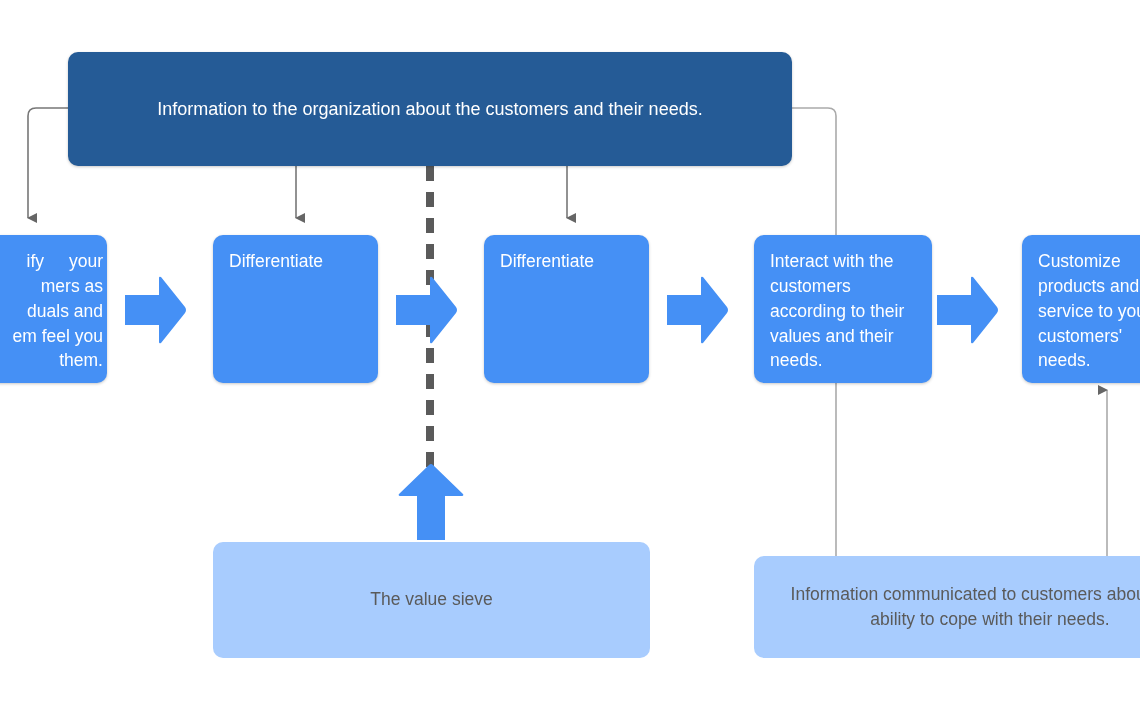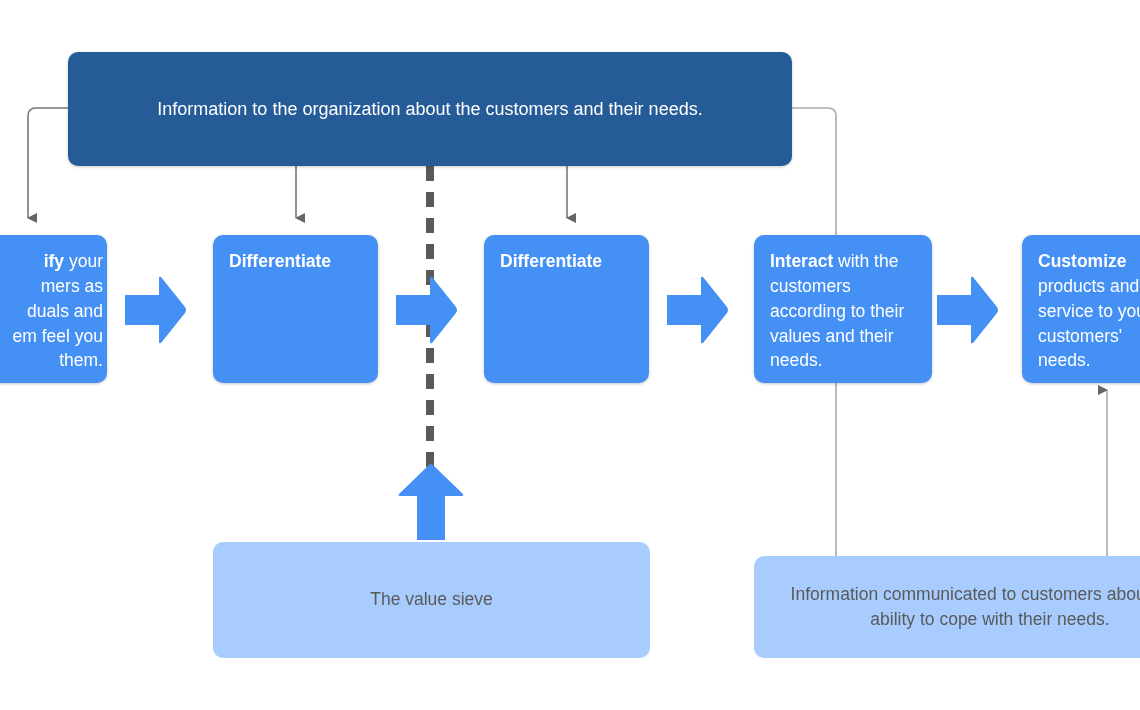--- a/index.html
+++ b/index.html
@@ -54,21 +54,21 @@
   
   .step {
     background: #4590f5;
     color: #ffffff;
     font-size: 17.5px;
     line-height: 1.42;
     padding: 14px 16px 12px 16px;
     overflow: hidden;
   }
   .step .lead {
-    font-weight: bold;
+    font-weight: normal;
   }
   
   .note {
     background: #a8ccfe;
     color: #5a5a5a;
     display: flex;
     align-items: center;
     justify-content: center;
     text-align: center;
     font-size: 17.5px;
@@ -121,21 +121,21 @@
       <path d="M430,166 L430,468" fill="none" stroke="#5a5a5a" stroke-width="8" stroke-dasharray="15 11" stroke-linecap="butt"></path>
     </g>
   </svg>
 
   <div class="node banner shadowed" style="left:68px; top:52px; width:724px; height:114px;">
     <span>Information to the organization about the customers and their needs.</span>
   </div>
 
   <div class="node step shadowed" style="left:-93px; top:235px; width:200px; height:148px; text-align:right; padding-right:4px;">
     <div>
-      <span class="lead">ify</span><span style="white-space:pre-line;"> your
+      <span class="lead">ify</span><span style="white-space:pre-line;margin-left:20px;"> your
 mers as
 duals and
 em feel you
  them.</span>
     </div>
   </div>
 
   <div class="block-arrow" style="left:125px; top:276px;">
     <svg width="62" height="68" viewBox="0 0 62 68">
       <path d="M0,19 L34,19 L34,2 Q34,0 36,1 L60,31 Q62,34 60,37 L36,67 Q34,68 34,66 L34,49 L0,49 Q0,49 0,47 L0,21 Q0,19 0,19 Z" fill="#4590f5"></path>

